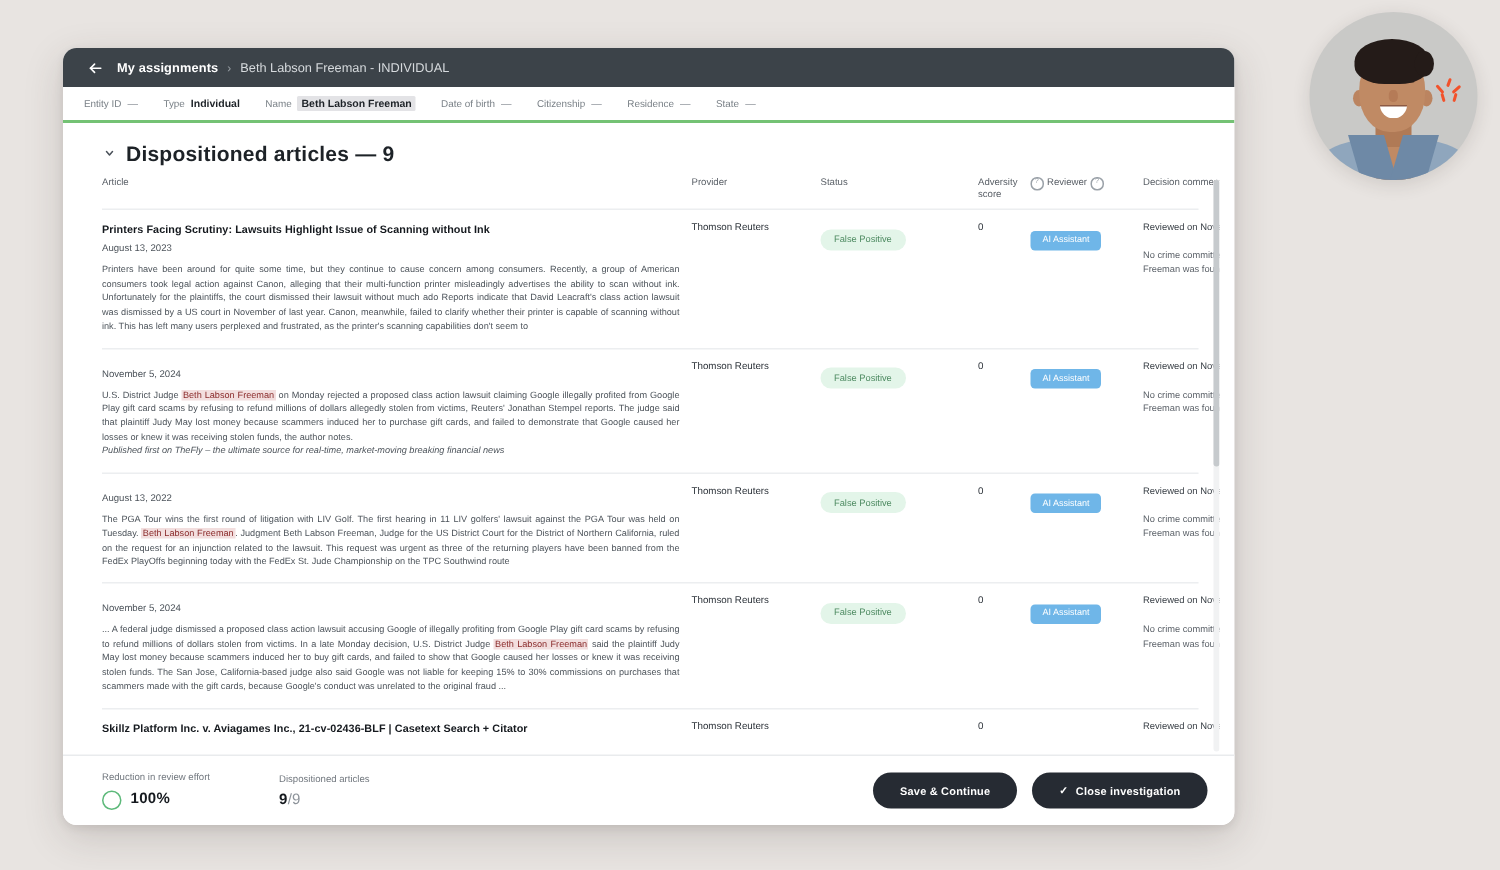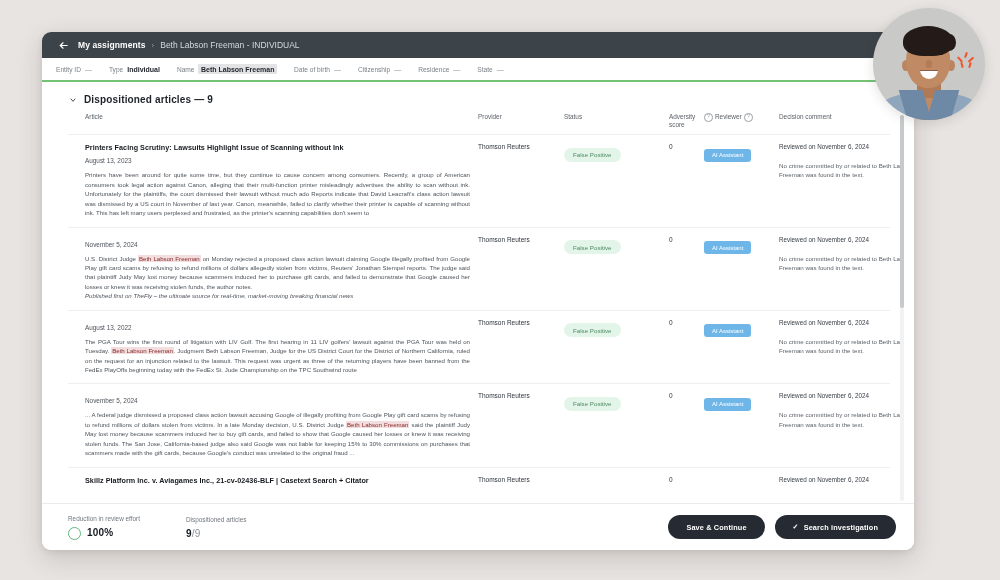--- a/index.html
+++ b/index.html
@@ -18,21 +18,21 @@
     width: 1000px;
     height: 580px;
     background: #e8e4e1;
   }
 
   
   .app-card {
     position: absolute;
     left: 42px;
     top: 32px;
-    width: 872px;
+    width: 781px;
     height: 518px;
     background: #ffffff;
     border-radius: 9px;
     box-shadow: 0 8px 26px rgba(60,50,45,0.18), 0 2px 6px rgba(60,50,45,0.10);
     overflow: hidden;
     display: flex;
     flex-direction: column;
   }
 
   
@@ -98,21 +98,21 @@
     align-items: center;
     padding: 12px 0 8px 26px;
     flex: 0 0 auto;
   }
   .chev-down {
     width: 10px; height: 10px;
     display: inline-flex; align-items: center; justify-content: center;
     color: #4a5159; margin-right: 6px; cursor: pointer;
   }
   .section-title {
-    font-size: 10px;
+    font-size: 14px;
     font-weight: bold;
     color: #1d2227;
     letter-spacing: 0.15px;
   }
 
   
   .table-wrap {
     flex: 1 1 auto;
     position: relative;
     margin: 0 10px 0 26px;
@@ -126,21 +126,21 @@
   .thead {
     display: flex;
     padding: 0 0 5px 0;
     border-bottom: 1px solid #eceef0;
   }
   .th {
     font-size: 6.4px;
     color: #5b6168;
     line-height: 1.25;
   }
-  .col-article  { width: 385px; flex: 0 0 385px; padding-right: 8px; margin-left: 17px; }
+  .col-article  { width: 385px; flex: 0 0 385px; padding-right: 8px; }
   .col-provider { width: 86px;  flex: 0 0 86px; }
   .col-status   { width: 105px; flex: 0 0 105px; }
   .col-adversity{ width: 35px;  flex: 0 0 35px; }
   .col-reviewer { width: 75px;  flex: 0 0 75px; }
   .col-comment  { width: 152px; flex: 0 0 152px; }
   .col-chevron  { width: 20px;  flex: 0 0 20px; text-align: right; }
 
   .info-icon {
     display: inline-block;
     width: 6.5px; height: 6.5px;
@@ -643,21 +643,21 @@
         <div class="stat-value-row">
           <span class="stat-value"><span>9</span><span class="sub">/9</span></span>
         </div>
       </div>
       <div class="footer-spacer"></div>
       <button class="btn">
         <span>Save &amp; Continue</span>
       </button>
       <button class="btn">
         <span class="check-glyph">✓</span>
-        <span>Search investigation</span>
+        <span>Close investigation</span>
       </button>
     </div>
 
   </div>
 
   <div class="avatar">
     <div class="av-shirt"></div>
     <div class="av-neck"></div>
     <div class="av-chest"></div>
     <div class="av-collar-l"></div>

